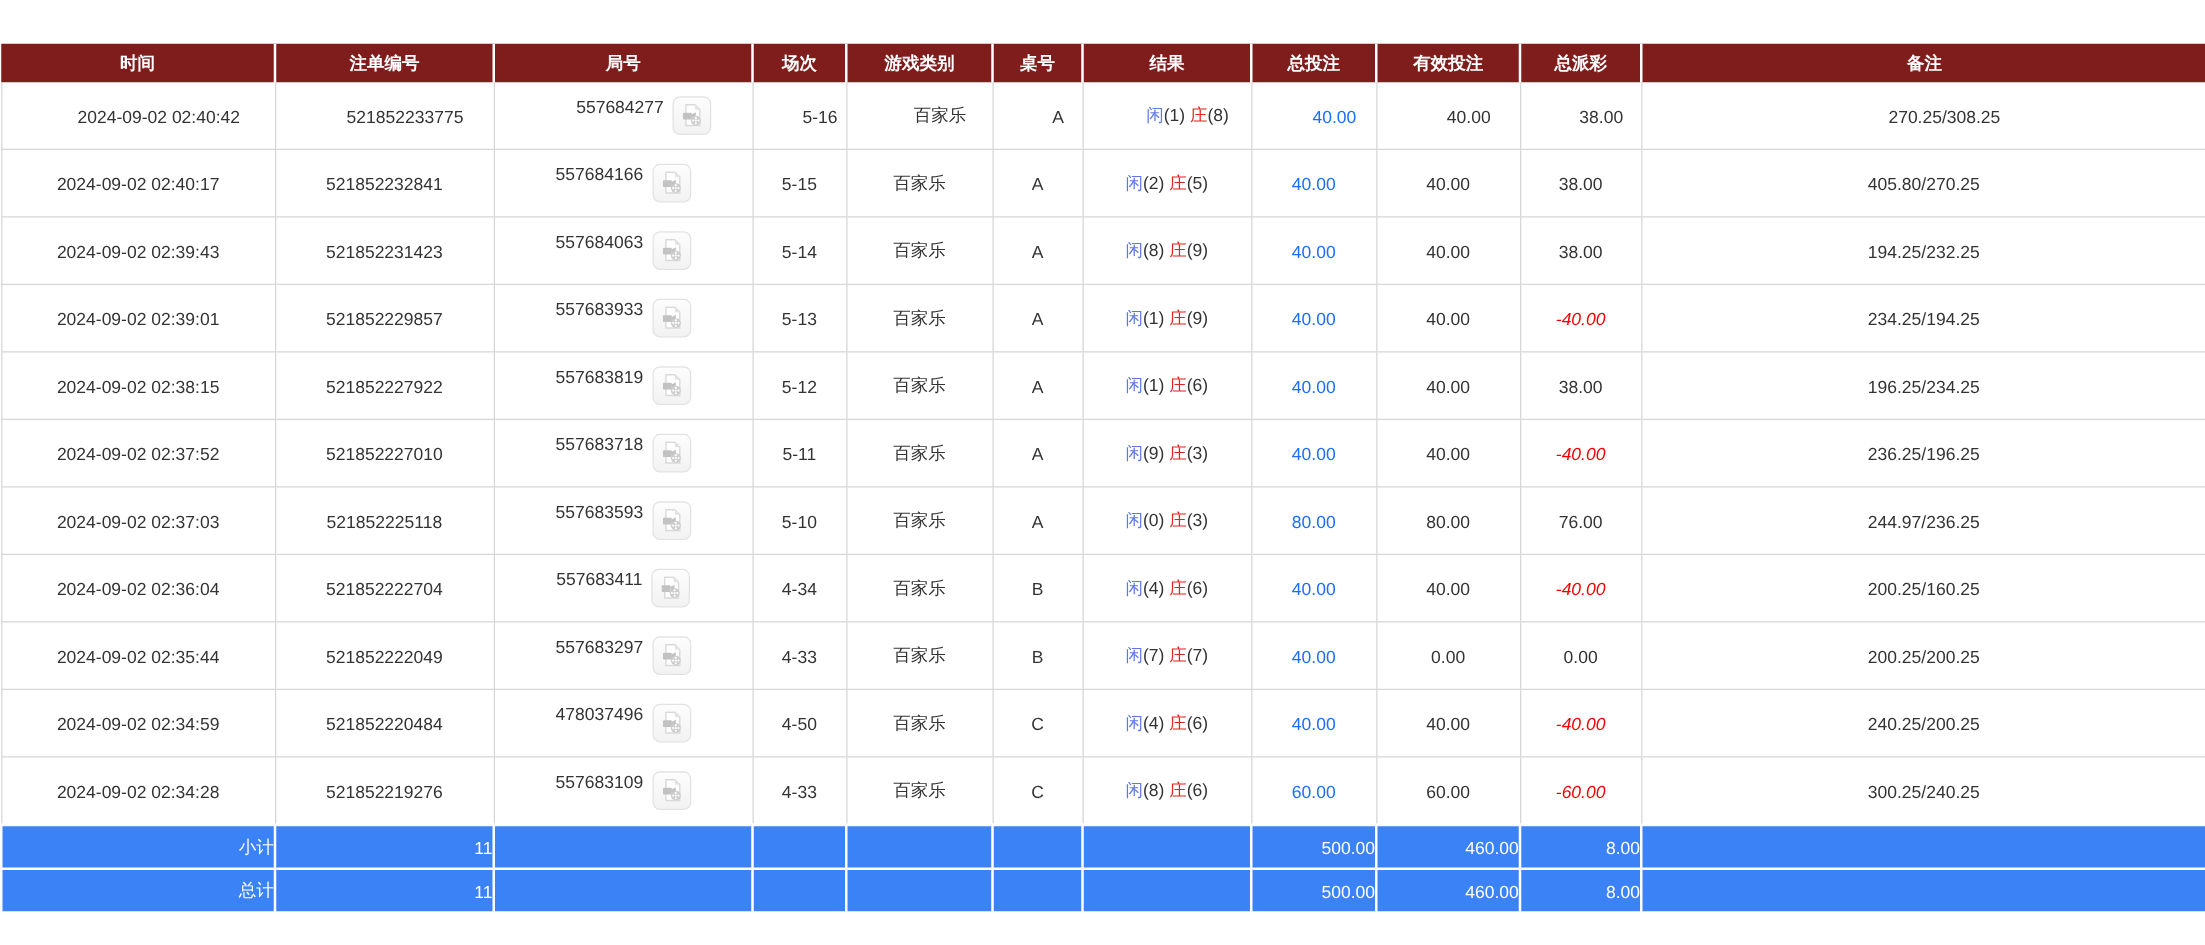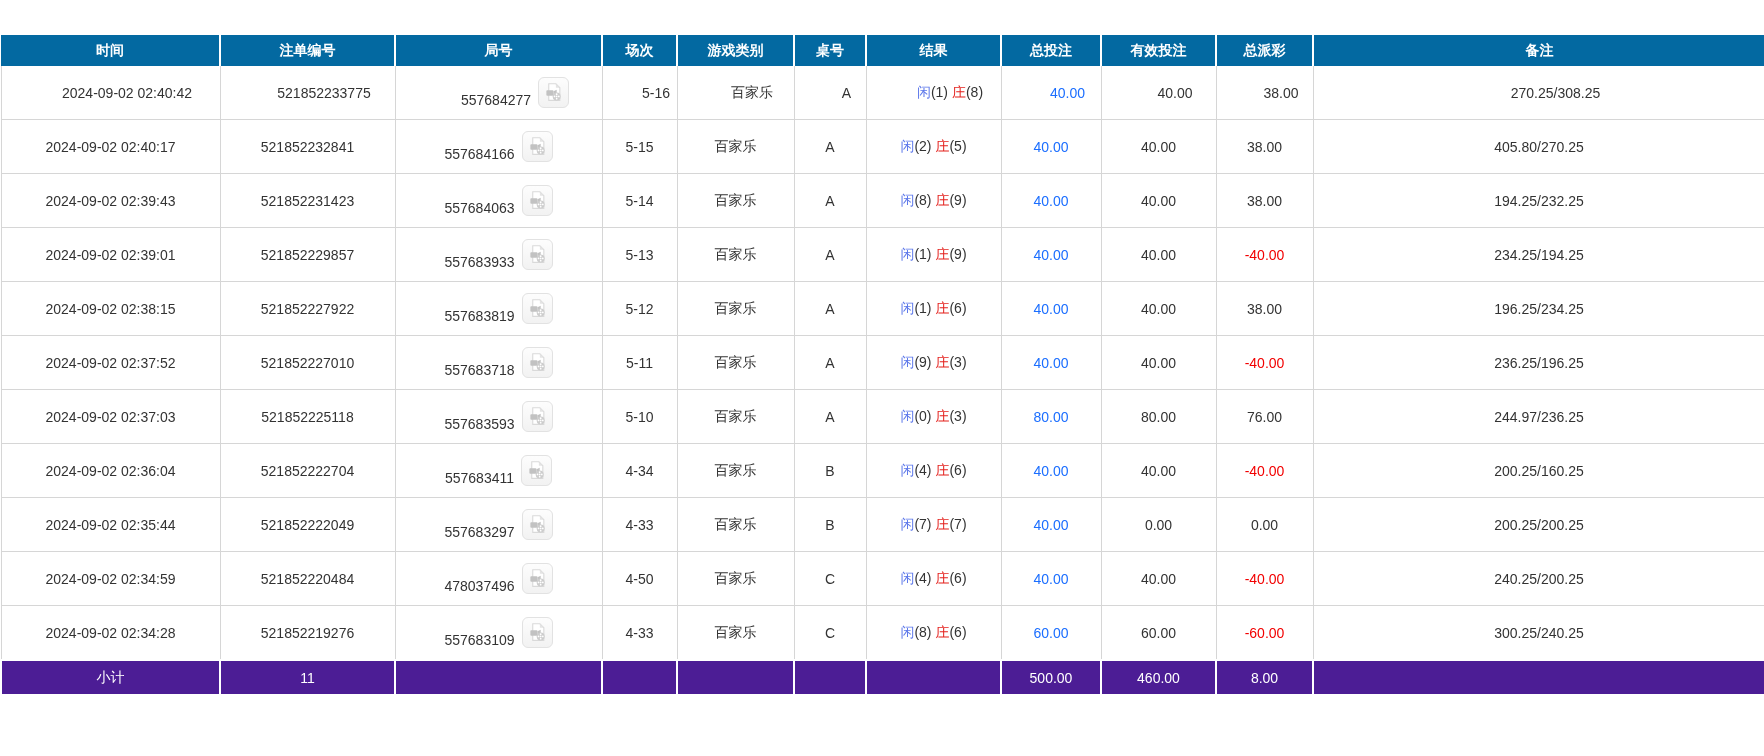--- a/index.html
+++ b/index.html
@@ -22,21 +22,21 @@
   col.c2  { width: 207px; }
   col.c3  { width: 75px;  }
   col.c4  { width: 117px; }
   col.c5  { width: 72px;  }
   col.c6  { width: 135px; }
   col.c7  { width: 100px; }
   col.c8  { width: 115px; }
   col.c9  { width: 97px;  }
   col.c10 { width: 452px; }
   thead th {
-    background: #0369a1;
+    background: #7f1d1d;
     color: #ffffff;
     font-size: 14px;
     font-weight: bold;
     height: 31px;
     border-left: 2px solid #ffffff;
     text-align: center;
     padding: 0;
   }
   thead th:first-child { border-left: none; }
   tbody td {
@@ -44,46 +44,46 @@
     color: #333333;
     font-size: 14px;
     text-align: center;
     height: 53px;
     border: 1px solid #d6d6d6;
     padding: 0;
     vertical-align: middle;
   }
   tbody tr:first-child td { border-top: none; padding-left: 33px; }
   td.blue-amt { color: #1b6eff; }
-  td.payout.neg { color: #f20000; }
+  td.payout.neg { color: #f20000; font-style: italic; }
   .player-lbl { color: #5d78ea; }
   .banker-lbl { color: #e4231f; }
   .round-wrap {
     display: inline-flex;
-    align-items: flex-end;
+    align-items: flex-start;
     justify-content: center;
     gap: 7px;
   }
   .video-btn {
     width: 31px;
     height: 31px;
     border: 1px solid #e2e2e2;
     border-radius: 6px;
     background: linear-gradient(#fdfdfd, #f2f2f2);
     display: inline-flex;
     align-items: center;
     justify-content: center;
     cursor: pointer;
     padding: 0;
   }
   tfoot td {
-    background: #4c1d95;
+    background: #3b82f6;
     color: #ffffff;
     font-size: 14px;
-    text-align: center;
+    text-align: right;
     height: 33px;
     border: 2px solid #ffffff;
     padding: 0;
   }
 </style>
 </head>
 <body>
 
 <div class="page">
   <table>
@@ -541,15 +541,28 @@
     <td></td>
     <td></td>
     <td></td>
     <td></td>
     <td>500.00</td>
     <td>460.00</td>
     <td>8.00</td>
     <td></td>
   </tr>
 
+  <tr>
+    <td>总计</td>
+    <td>11</td>
+    <td></td>
+    <td></td>
+    <td></td>
+    <td></td>
+    <td></td>
+    <td>500.00</td>
+    <td>460.00</td>
+    <td>8.00</td>
+    <td></td>
+  </tr>
 </tfoot>
   </table>
 </div>
 
 </body></html>

